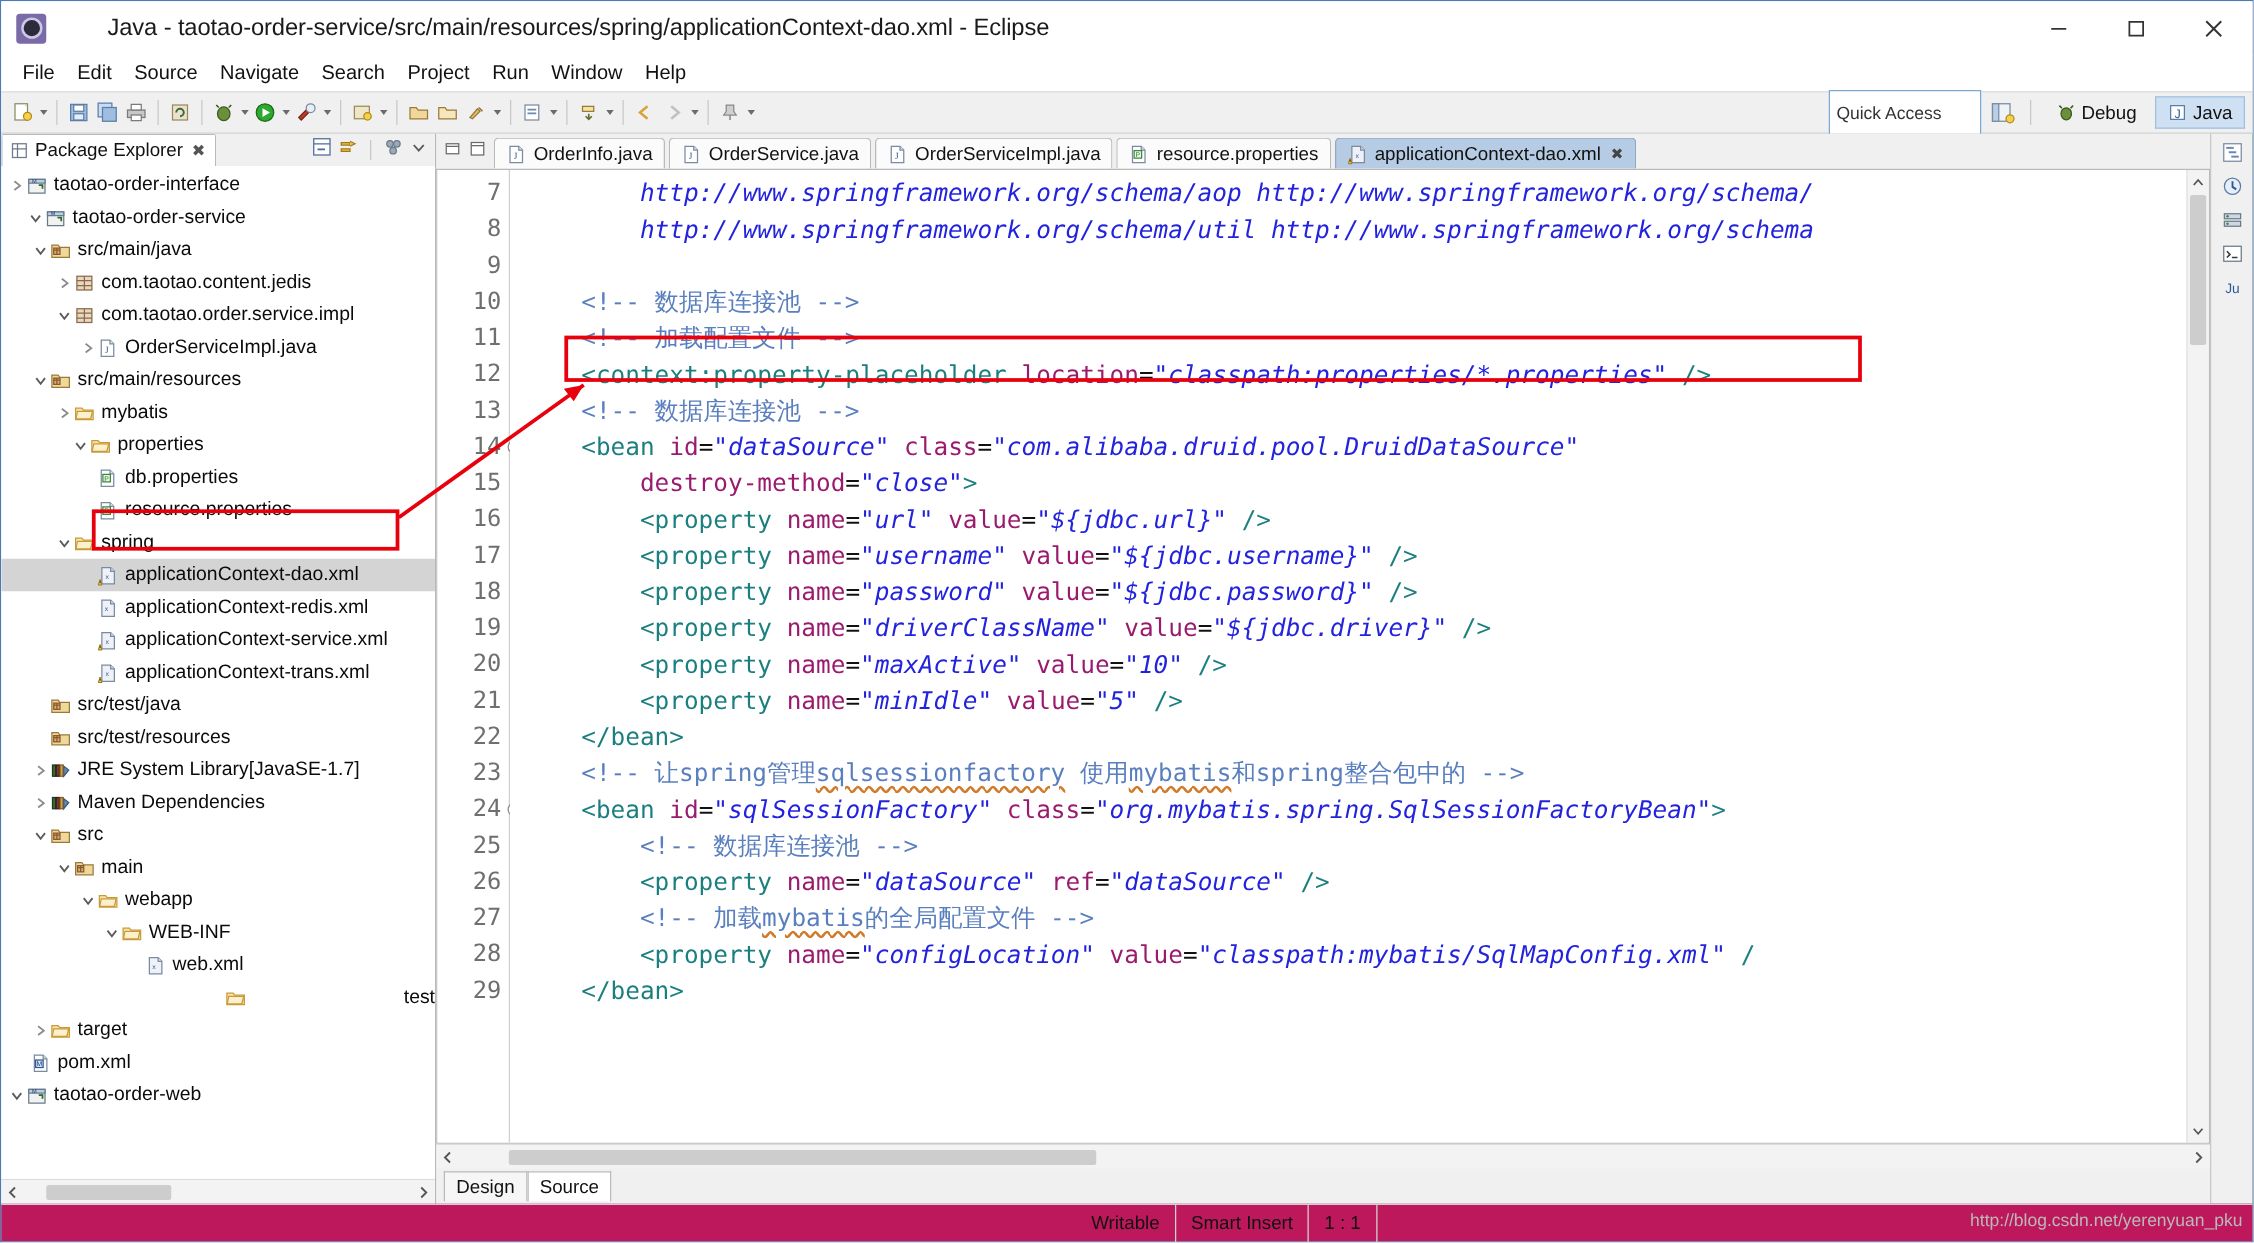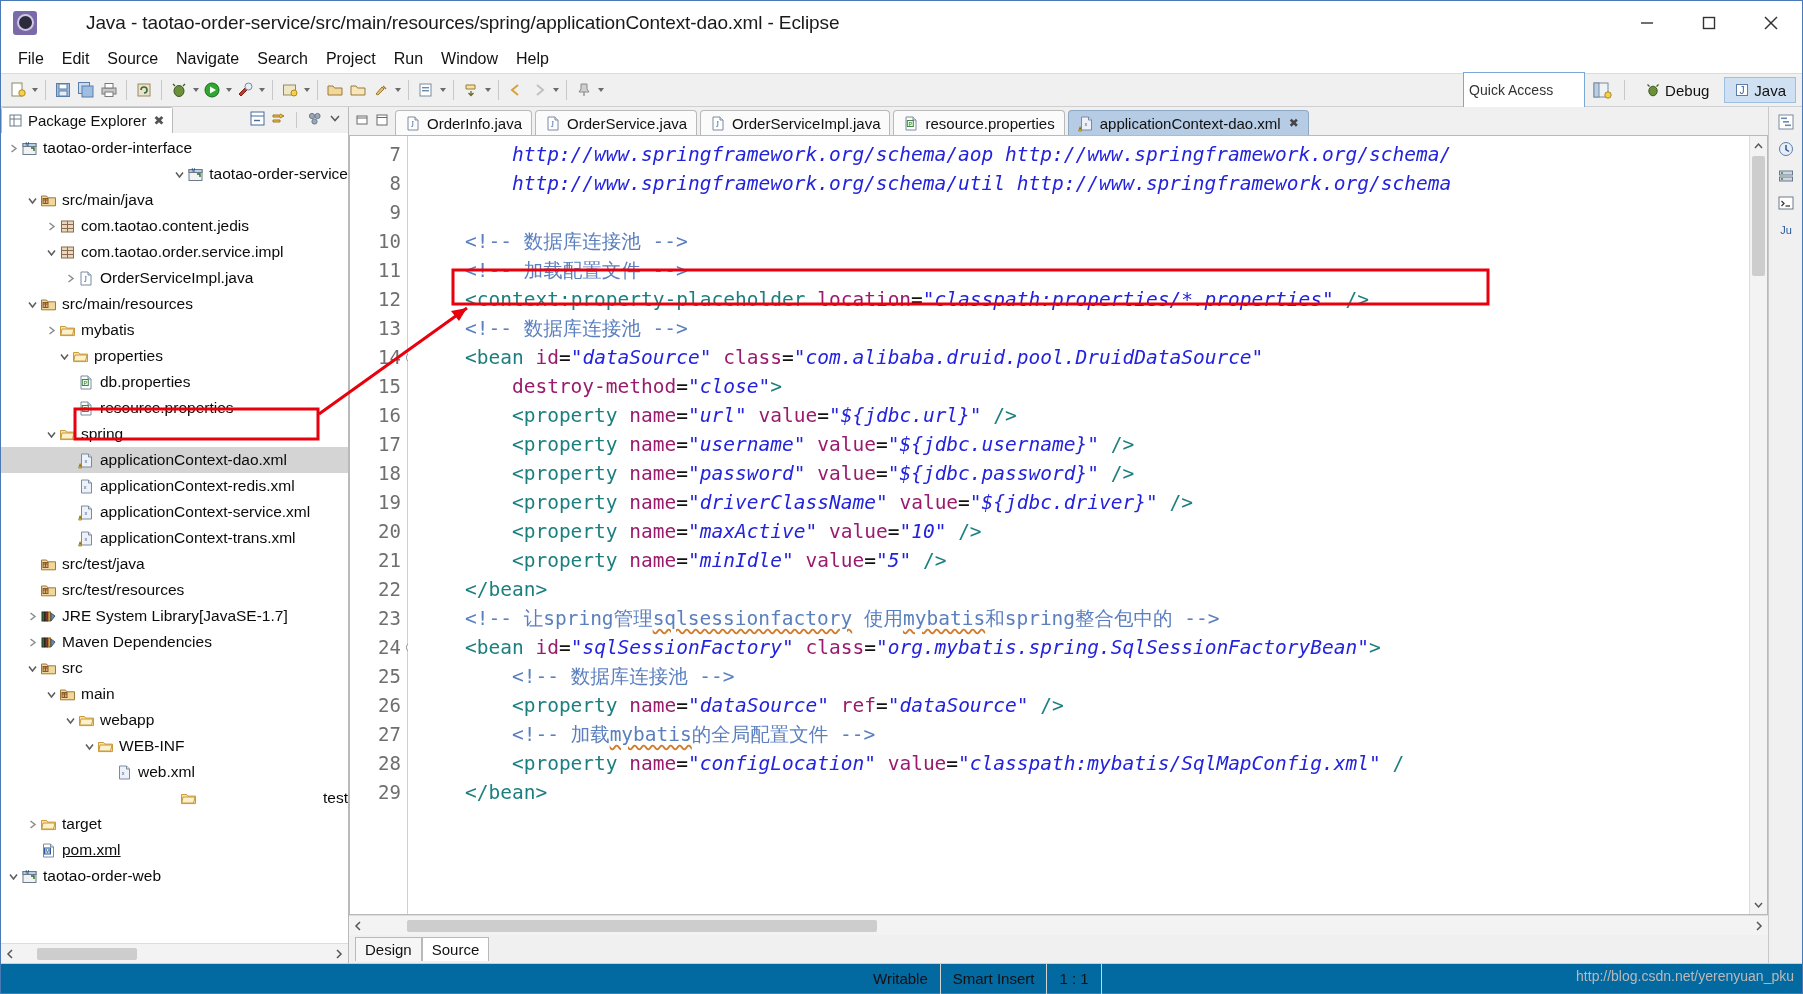--- a/index.html
+++ b/index.html
@@ -286,21 +286,21 @@
   }
   .rail-ico {
     width: 24px; height: 22px;
     display: flex; align-items: center; justify-content: center;
   }
 
   
   .statusbar {
     height: 30px; flex: 0 0 30px;
     display: flex; align-items: center;
-    background: #0369a1;
+    background: #be185d;
     border-top: 1px solid #cfcfcf;
     font-size: 15px; color: #111;
     position: relative;
   }
   .sb-cell {
     padding: 0 12px; height: 30px; display: flex; align-items: center;
     border-right: 1px solid #d3d3d3;
   }
   .sb-spacer { flex: 1 1 auto; height: 30px; }
   .sb-watermark {
@@ -562,21 +562,21 @@
             <span class="ticon">
               <svg width="17" height="17" viewBox="0 0 17 17">
                 <rect x="2" y="3.5" width="13" height="11" fill="#f2f2f2" stroke="#6a7a8a"></rect>
                 <rect x="2" y="3.5" width="13" height="3" fill="#b9cfe6" stroke="#6a7a8a"></rect>
                 <text x="4.5" y="6.3" font-size="4.5" fill="#1a3a6a" font-family="Liberation Sans">M</text>
                 <path d="M10 8 l3 0 l0 3" fill="none" stroke="#2a6a2a" stroke-width="1.4"></path>
               </svg>
             </span>
             <span class="tlabel">taotao-order-interface</span>
           </div>
-          <div class="trow" style="padding-left: 21px; justify-content: flex-end;">
+          <div class="trow" style="padding-left: 21px;">
             <span class="twist">
               <svg width="11" height="11" viewBox="0 0 11 11">
                 <path d="M2 3.5 L5.5 8 L9 3.5" fill="none" stroke="#5c5c5c" stroke-width="1.5"></path>
               </svg>
             </span>
             <span class="ticon">
               <svg width="17" height="17" viewBox="0 0 17 17">
                 <rect x="2" y="3.5" width="13" height="11" fill="#f2f2f2" stroke="#6a7a8a"></rect>
                 <rect x="2" y="3.5" width="13" height="3" fill="#b9cfe6" stroke="#6a7a8a"></rect>
                 <text x="4.5" y="6.3" font-size="4.5" fill="#1a3a6a" font-family="Liberation Sans">M</text>
@@ -925,21 +925,21 @@
               </svg>
             </span>
             <span class="ticon">
               <svg width="17" height="17" viewBox="0 0 17 17">
                 <path d="M1.5 4.5 h5 l1.3 1.6 H15.5 v7.5 H1.5 Z" fill="#fbe3a8" stroke="#c89a3a"></path>
                 <path d="M3 7 H15 l-1.5 6 H1.8 Z" fill="#fdf0cd" stroke="#c89a3a"></path>
               </svg>
             </span>
             <span class="tlabel">target</span>
           </div>
-          <div class="trow" style="padding-left: 25px; text-decoration: underline;">
+          <div class="trow" style="padding-left: 9px;">
             <span class="twist"></span>
             <span class="ticon">
               <svg width="17" height="17" viewBox="0 0 17 17">
                 <path d="M3.5 2 h7 l3 3 v10 H3.5 Z" fill="#ffffff" stroke="#7a8aa0"></path>
                 <path d="M10.5 2 v3 h3" fill="#d6dfea" stroke="#7a8aa0"></path>
                 <rect x="4.5" y="6" width="6" height="6" fill="#dfeaf7" stroke="#2a5a9a"></rect>
                 <text x="7.5" y="11" font-size="5.5" text-anchor="middle" fill="#1a3a6a" font-family="Liberation Sans">M</text>
               </svg>
             </span>
             <span class="tlabel">pom.xml</span>

